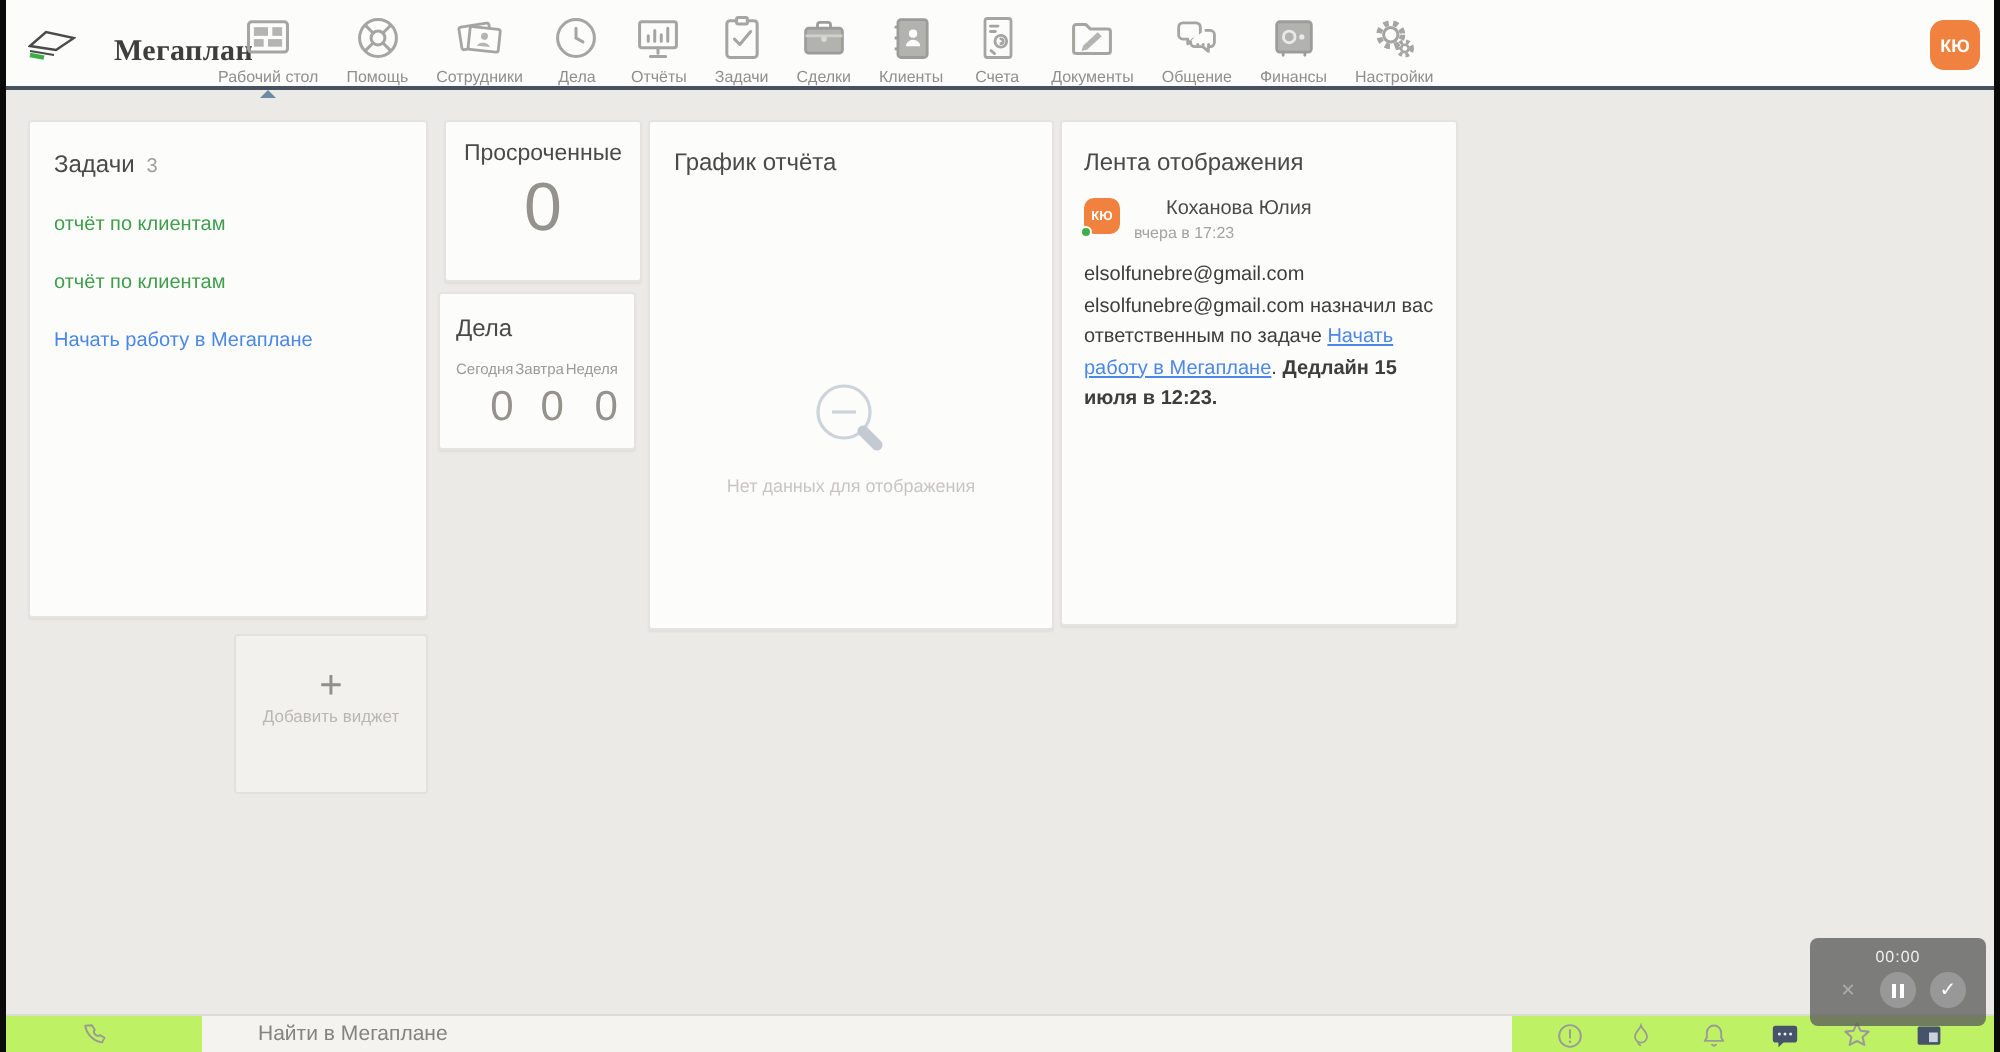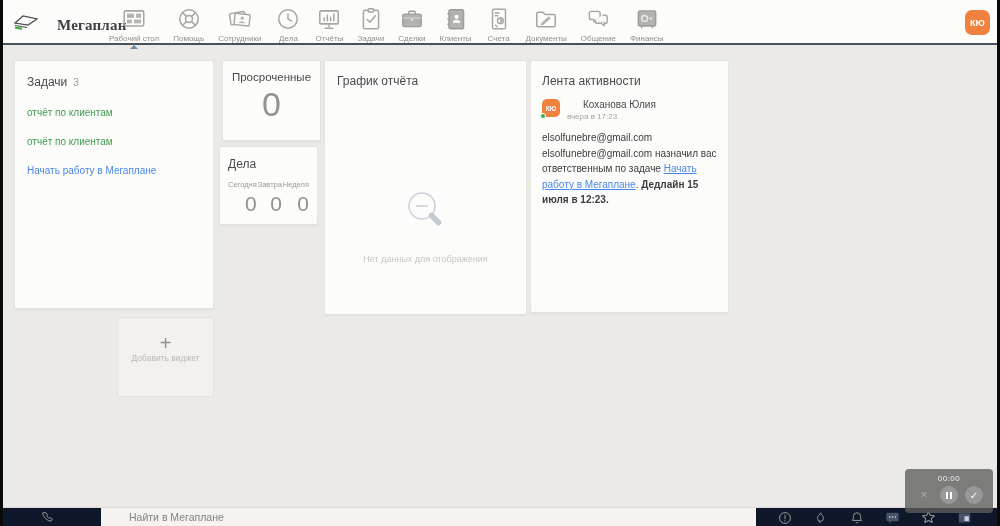--- a/index.html
+++ b/index.html
@@ -43,42 +43,42 @@
   .big-zero { font-size:34px; font-weight:300; color:#94928d; margin-top:3px; line-height:1.1; }
 
   .card-todos { left:219px; top:146px; width:99px; height:79px; padding:10px 8px; }
   .todos-cols { display:flex; justify-content:space-between; margin-top:9px; }
   .todo-col { text-align:right; }
   .todo-label { font-size:7.5px; color:#9b9b98; }
   .todo-value { font-size:21px; font-weight:300; color:#94928d; margin-top:3px; }
 
   .card-chart { left:324px; top:60px; width:203px; height:255px; padding:13px 12px; }
   .chart-empty { position:absolute; left:0; right:0; top:128px; text-align:center; }
-  .chart-empty-text { font-size:9px; color:#c8c6c2; margin-top:17px; }
+  .chart-empty-text { font-size:9px; color:#c8c6c2; margin-top:0; }
 
   .card-activity { left:530px; top:60px; width:199px; height:253px; padding:13px 11px; }
   .act-row { display:flex; gap:7px; margin-top:11px; align-items:flex-start; }
   .act-avatar { width:18px; height:18px; border-radius:5px; background:#f0813e; color:#fff;
                 font-size:6.5px; font-weight:bold; display:flex; align-items:center;
                 justify-content:center; position:relative; flex:none; }
   .act-dot { position:absolute; left:-2px; bottom:-2px; width:6px; height:6px; border-radius:50%;
              background:#3fae49; border:1px solid #fcfcfb; }
   .act-name { font-size:10px; color:#4a4a4a;margin-left:16px; }
   .act-time { font-size:8px; color:#a3a3a0; margin-top:2px; }
   .act-body { font-size:10px; color:#3d3d3d; line-height:1.55; margin-top:9px; }
   .act-link { color:#4a87e8; text-decoration:underline; cursor:pointer; }
   .act-bold { font-weight:bold; }
 
   .card-add { left:117px; top:317px; width:97px; height:80px; background:#f3f1ee;
               border:1px solid #e3e1dd; box-shadow:none; text-align:center; cursor:pointer; }
   .add-plus { font-size:20px; color:#8f8f8c; margin-top:15px; line-height:1; font-weight:300; }
   .add-label { font-size:8.5px; color:#bab8b4; margin-top:0; }
 
   
-  .footer { position:absolute; left:0; bottom:0; width:1000px; height:19px; background:#0f172a;
+  .footer { position:absolute; left:0; bottom:0; width:1000px; height:19px; background:#bef264;
             border-top:1px solid #dcdad5; z-index:5; }
   .phone-btn { position:absolute; left:40px; top:2px; width:16px; height:15px; cursor:pointer; }
   .search-input { position:absolute; left:101px; top:0; width:655px; height:18px;
                   background:#f4f3ef; border:none; outline:none; padding-left:28px;
                   font-size:10.5px; color:#555; font-family:"Liberation Sans",sans-serif; }
   .search-input::placeholder { color:#84847f; opacity:1; }
   .footer-icons { position:absolute; right:28px; top:2px; display:flex; gap:21px; align-items:center; }
   .f-ic { width:15px; height:15px; cursor:pointer; display:flex; align-items:center; justify-content:center; }
 
   
@@ -238,20 +238,31 @@
       <span class="nicon">
         <svg width="26" height="26" viewBox="0 0 24 24" fill="none" stroke="#9c9c99" stroke-width="1.3" stroke-linecap="round">
           <rect x="4" y="4.5" width="16" height="14" rx="1.5" fill="#b2b2af"></rect>
           <circle cx="9.8" cy="11.5" r="2.7" stroke="#e9e9e7"></circle>
           <circle cx="15.6" cy="11.5" r="1.2" fill="#e9e9e7" stroke="none"></circle>
           <path d="M7 18.5 v1.5 M17 18.5 v1.5"></path>
         </svg>
       </span>
       <span class="nlabel">Финансы</span>
     </div>
+    <div class="nav-item">
+      <span class="nicon">
+        <svg width="26" height="26" viewBox="0 0 24 24" fill="none" stroke="#a5a5a2">
+          <circle cx="10.5" cy="10.5" r="5.4" stroke-width="2.6" stroke-dasharray="2.3 2.1"></circle>
+          <circle cx="10.5" cy="10.5" r="3.3" stroke-width="1.4"></circle>
+          <circle cx="17" cy="16.8" r="3.2" stroke-width="2" stroke-dasharray="1.6 1.5"></circle>
+          <circle cx="17" cy="16.8" r="1.7" stroke-width="1.2" fill="#fcfcfb"></circle>
+        </svg>
+      </span>
+      <span class="nlabel">Настройки</span>
+    </div>
   </div>
 
   <div class="avatar">КЮ</div>
 </div>
 
 <div class="card card-tasks">
   <div class="tasks-head">
     <span class="card-title">Задачи</span>
     <span class="tasks-count">3</span>
   </div>
@@ -291,21 +302,21 @@
         <circle cx="22" cy="17" r="13" stroke="#ccd3d9" stroke-width="1.6" fill="#fcfcfb"></circle>
         <line x1="16" y1="17" x2="28" y2="17" stroke="#ccd3d9" stroke-width="1.6"></line>
         <line x1="31.5" y1="26.5" x2="38.5" y2="33.5" stroke="#c3cad1" stroke-width="5.5" stroke-linecap="round"></line>
       </svg>
     </span>
     <div class="chart-empty-text">Нет данных для отображения</div>
   </div>
 </div>
 
 <div class="card card-activity">
-  <div class="card-title">Лента активности</div>
+  <div class="card-title">Лента отображения</div>
   <div class="act-row">
     <div class="act-avatar">КЮ
       <span class="act-dot"></span>
     </div>
     <div>
       <div class="act-name">Коханова Юлия</div>
       <div class="act-time">вчера в 17:23</div>
     </div>
   </div>
   <div class="act-body">

